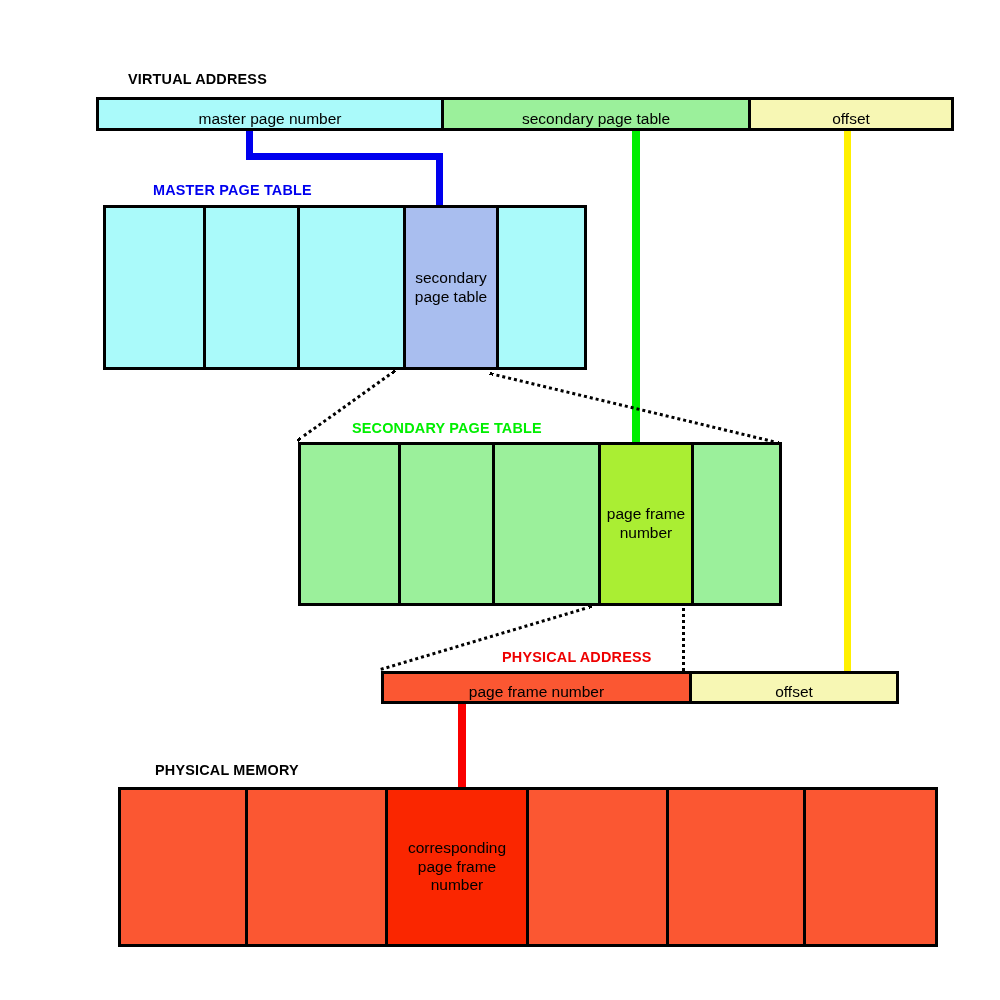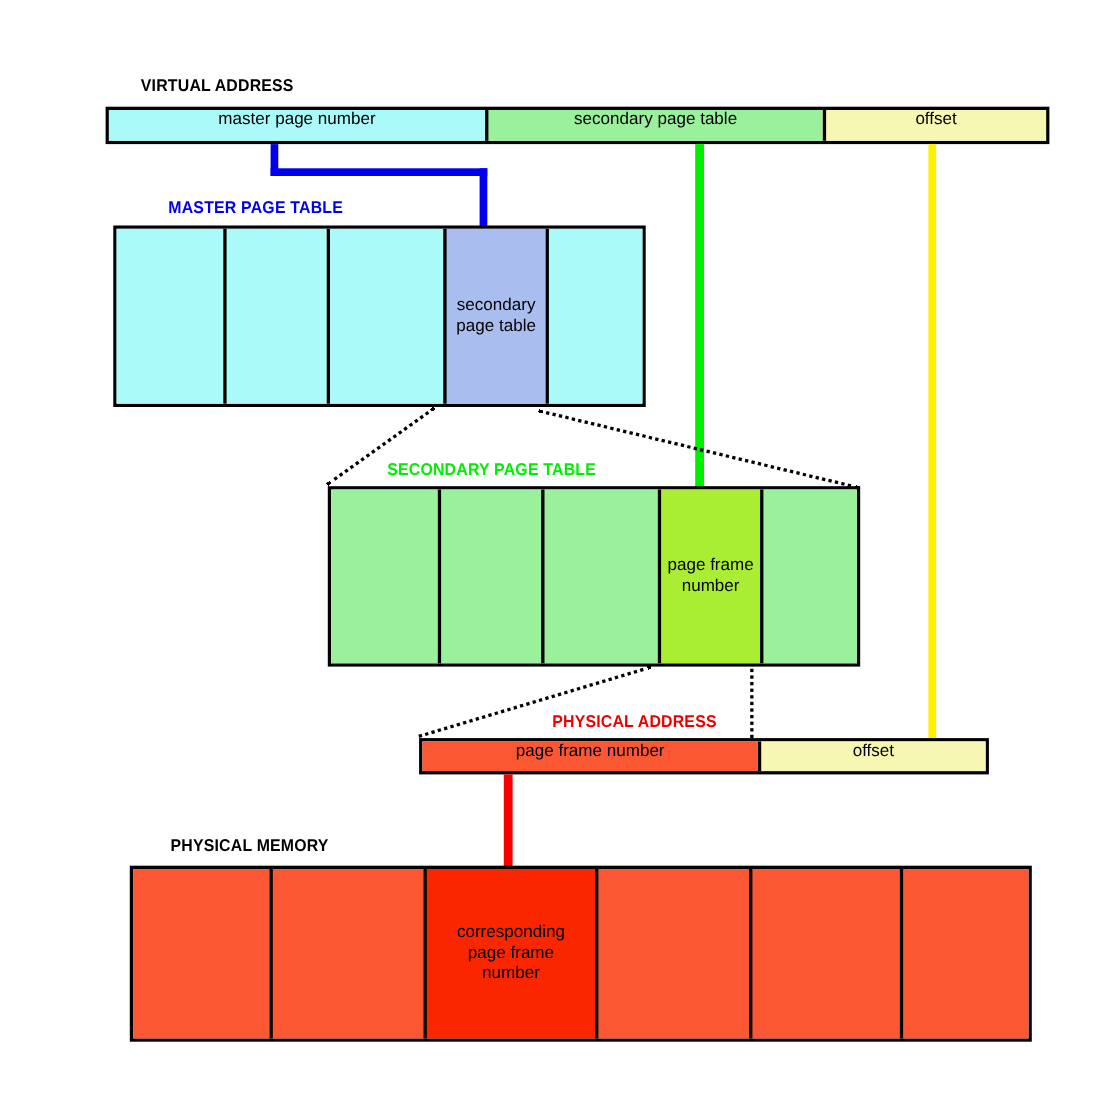--- a/index.html
+++ b/index.html
@@ -35,21 +35,21 @@
 
   
   .bar {
     position: absolute;
     display: flex;
     border: 3px solid #000000;
     box-sizing: border-box;
   }
   .seg {
     display: flex;
-    align-items: flex-start;
+    align-items: flex-end;
     justify-content: center;
     box-sizing: border-box;
     font-size: 15.5px;
     color: #000000;
     text-align: center;
     line-height: 1.15;
     white-space: nowrap;
   }
   .seg + .seg { border-left: 3px solid #000000; }
 
@@ -176,21 +176,21 @@
 
   <div class="heading black" style="left:131px; top:761px;">PHYSICAL MEMORY</div>
 
   <div class="table" style="left:94px; top:787px; width:820px; height:160px;">
     <div class="cell" style="width:124px; background:#FB5732;">
       <span></span>
     </div>
     <div class="cell" style="width:140px; background:#FB5732;">
       <span></span>
     </div>
-    <div class="cell" style="width:156px; background:#FA2600;">
+    <div class="cell" style="width:141px; background:#FA2600;">
       <span style="display:block; width:130px;">corresponding page frame number</span>
     </div>
     <div class="cell" style="width:140px; background:#FB5732;">
       <span></span>
     </div>
     <div class="cell" style="width:137px; background:#FB5732;">
       <span></span>
     </div>
     <div class="cell" style="flex:1; background:#FB5732;">
       <span></span>

